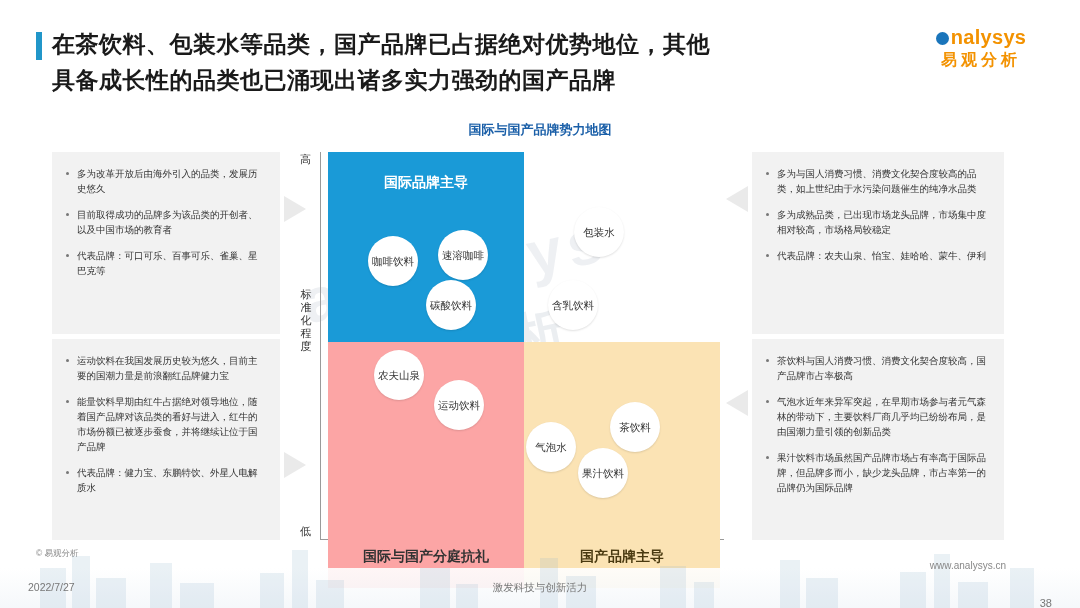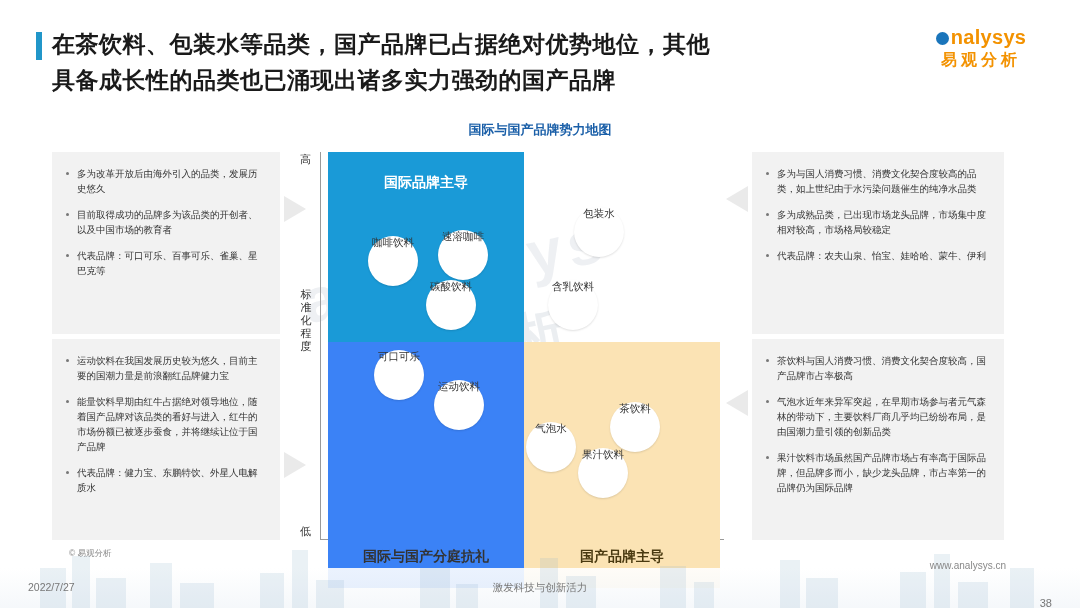--- a/index.html
+++ b/index.html
@@ -120,40 +120,40 @@
     width: 392px;
     height: 380px;
   }
   .quad {
     position: absolute;
     width: 196px;
     height: 246px;
   }
   .q-tl { left: 0; top: 0; background: #1a9ad7; }
   .q-tr { left: 196px; top: 0; background: #f5a31e; }
-  .q-bl { left: 0; top: 190px; background: #3b82f6; }
+  .q-bl { left: 0; top: 190px; background: #fca5a5; }
   .q-br { left: 196px; top: 190px; background: #fbe3b4; }
   .quad-label {
     position: absolute;
     width: 196px;
     text-align: center;
     font-size: 14px;
     font-weight: bold;
   }
   .q-tl .quad-label, .q-tr .quad-label { top: 22px; color: #ffffff; }
   .q-bl .quad-label, .q-br .quad-label { bottom: 22px; color: #333333; }
   .q-br .quad-label { color: #4a3a10; }
   
   .bubble {
     position: absolute;
     border-radius: 50%;
     background: #ffffff;
     color: #333333;
     display: flex;
-    align-items: flex-start;
+    align-items: center;
     justify-content: center;
     text-align: center;
     font-size: 10.5px;
     line-height: 13px;
     box-shadow: 0 1px 2px rgba(0,0,0,0.12);
   }
   
   .axis-line-v {
     position: absolute;
     left: 320px;
@@ -256,21 +256,21 @@
     border-right: 22px solid #e6e6e6;
   }
   .arrow-right {
     border-top: 13px solid transparent;
     border-bottom: 13px solid transparent;
     border-left: 22px solid #e6e6e6;
   }
   
   .source {
     position: absolute;
-    left: 69px;
+    left: 36px;
     top: 548px;
     font-size: 8.5px;
     color: #888888;
   }
   .footer-bg {
     position: absolute;
     left: 0;
     top: 568px;
     width: 1080px;
     height: 40px;
@@ -370,21 +370,21 @@
     <div class="bubble" style="left:98px; top:128px; width:50px; height:50px;">
         <span>碳酸饮料</span>
       </div>
     <div class="bubble" style="left:246px; top:55px; width:50px; height:50px;">
         <span>包装水</span>
       </div>
     <div class="bubble" style="left:220px; top:128px; width:50px; height:50px;">
         <span>含乳饮料</span>
       </div>
     <div class="bubble" style="left:46px; top:198px; width:50px; height:50px;">
-        <span>可口可乐</span>
+        <span>农夫山泉</span>
       </div>
     <div class="bubble" style="left:106px; top:228px; width:50px; height:50px;">
         <span>运动饮料</span>
       </div>
     <div class="bubble" style="left:282px; top:250px; width:50px; height:50px;">
         <span>茶饮料</span>
       </div>
     <div class="bubble" style="left:198px; top:270px; width:50px; height:50px;">
         <span>气泡水</span>
       </div>

